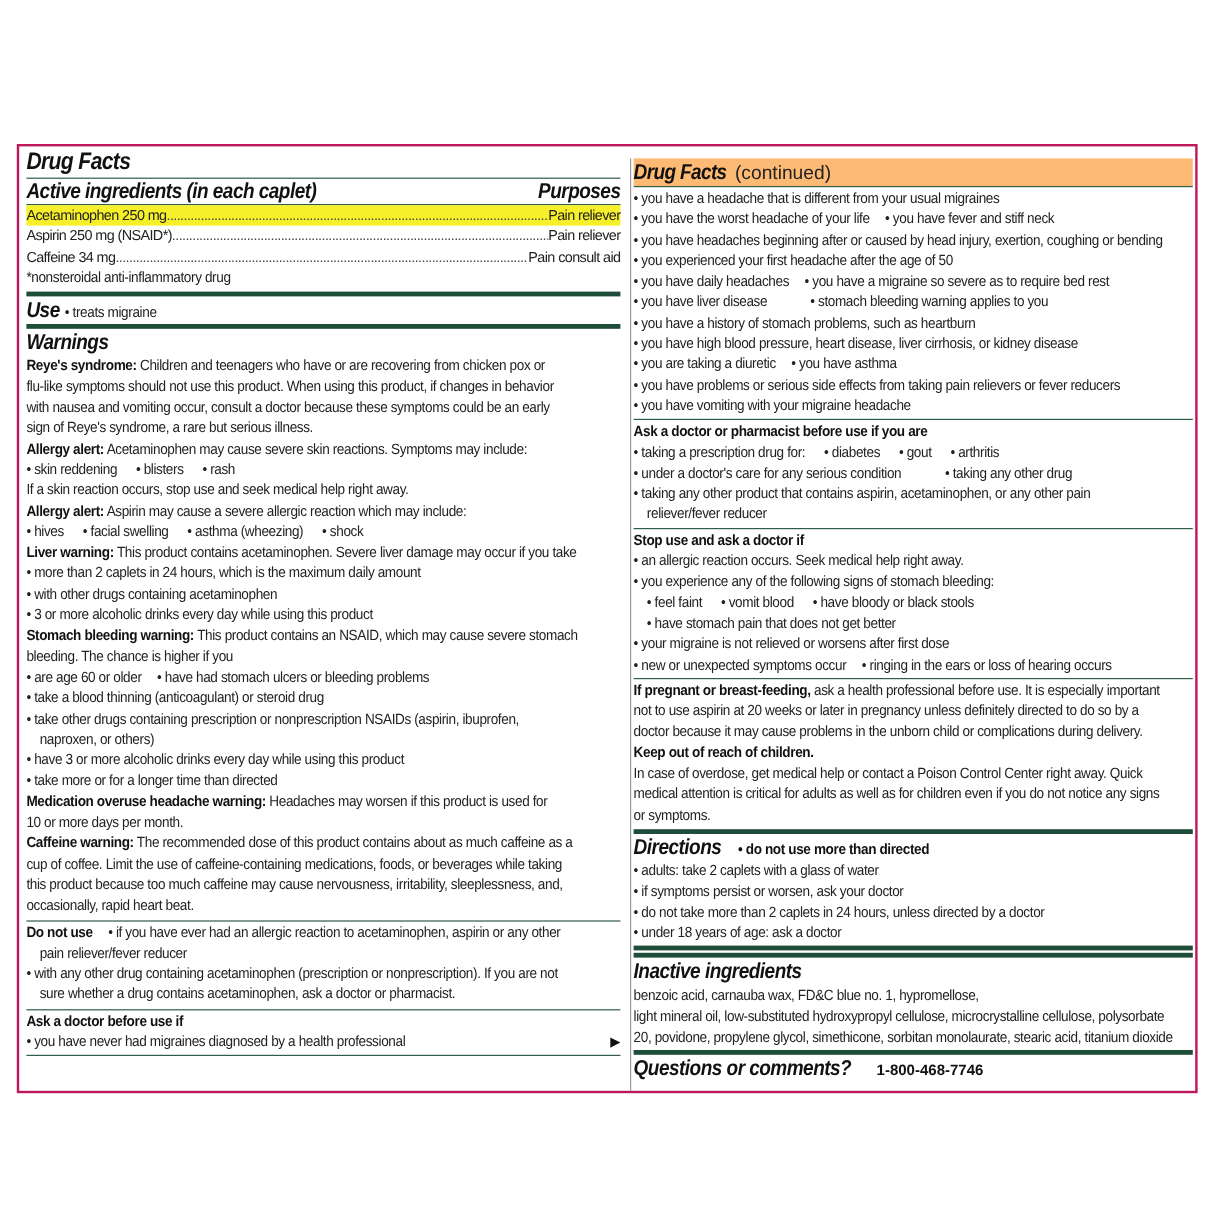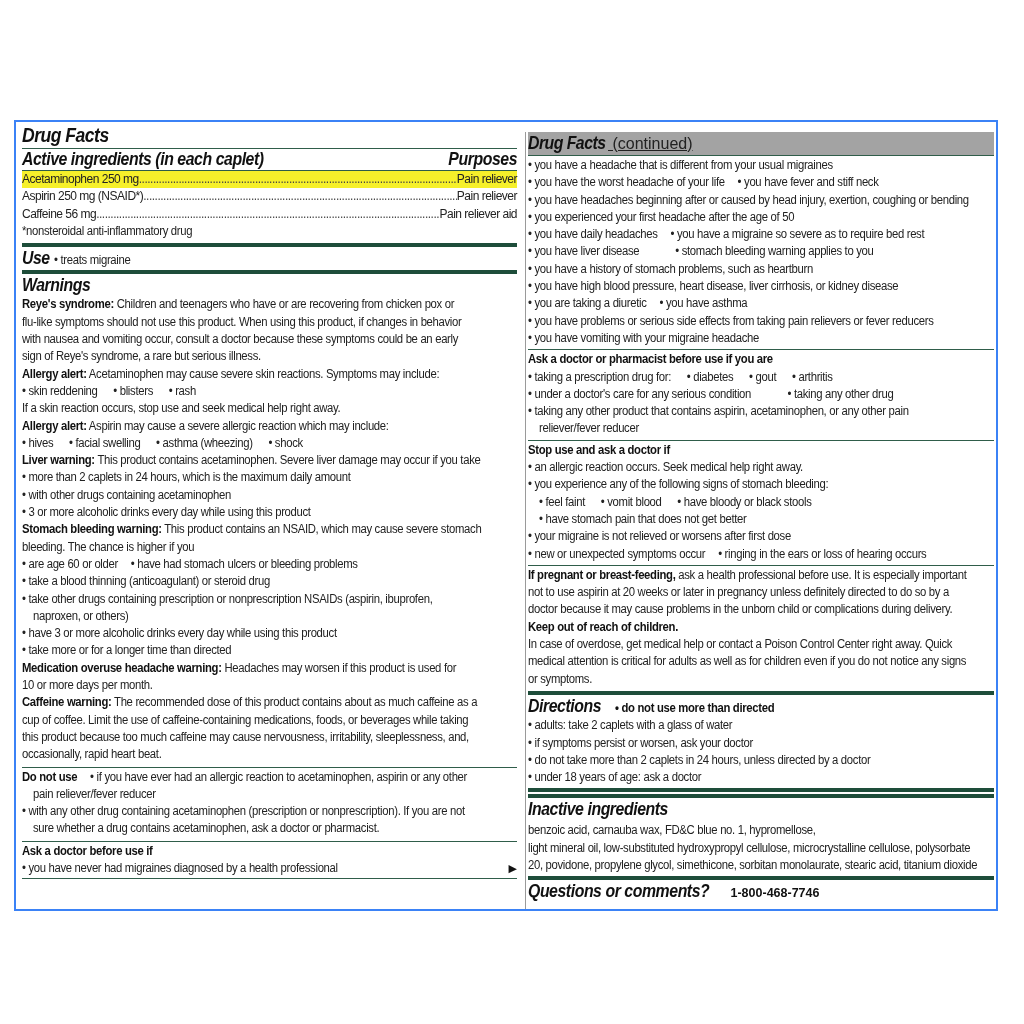--- a/index.html
+++ b/index.html
@@ -1,19 +1,19 @@
 <!DOCTYPE html>
 <html><head>
 <meta charset="utf-8">
 <style>
   html, body { margin:0; padding:0; background:#ffffff; }
   body { width:1024px; height:1024px; position:relative; overflow:hidden;
          font-family:"Liberation Sans", sans-serif; color:#222; }
   .frame { position:absolute; left:14px; top:120px; width:984px; height:791px;
-           border:2px solid #3b82f6; background:#fff; box-sizing:border-box; }
+           border:2px solid #be185d; background:#fff; box-sizing:border-box; }
   .panel { position:absolute; top:0; bottom:0; box-sizing:border-box; }
   .left { left:6px; width:495px; }
   .right { left:509px; width:469px; border-left:1px solid #9a9a9a; padding-left:2px; top:10px; }
   .t-line { font-size:12.3px; line-height:17.3px; letter-spacing:-0.35px; white-space:nowrap;
             transform:scaleX(0.92); transform-origin:left; width:108%; }
   .h-big { font-weight:bold; font-style:italic; font-size:20px; line-height:23px; letter-spacing:-0.6px;
            transform:scaleX(0.88); transform-origin:left; display:inline-block; color:#111; }
   .h-med { font-weight:bold; font-style:italic; font-size:18px; line-height:21px; letter-spacing:-0.5px;
            transform:scaleX(0.88); transform-origin:left; display:inline-block; color:#111; }
   .rule-thin { border-top:1.5px solid #2f5d4a; margin:1px 0; }
@@ -46,23 +46,23 @@
       <span>Acetaminophen 250 mg</span>
         <span class="dots"></span>
         <span>Pain reliever</span>
     </div>
     <div class="t-line row" style="width:100%;transform:none;font-size:12px;letter-spacing:-0.5px;">
       <span>Aspirin 250 mg (NSAID*)</span>
         <span class="dots"></span>
         <span>Pain reliever</span>
     </div>
     <div class="t-line row" style="width:100%;transform:none;font-size:12px;letter-spacing:-0.5px;">
-      <span>Caffeine 56 mg</span>
+      <span>Caffeine 34 mg</span>
         <span class="dots"></span>
-        <span>Pain reliever aid</span>
+        <span>Pain consult aid</span>
     </div>
     <div class="t-line">*nonsteroidal anti-inflammatory drug</div>
     <div class="rule-thick" style="margin-top:3px;"></div>
 
     <div>
       <span class="h-med">Use</span>
       <span class="t-line" style="display:inline-block;width:auto;margin-left:-4px;">• treats migraine</span>
     </div>
     <div class="rule-thick"></div>
 
@@ -125,21 +125,21 @@
       <div class="t-line b">Ask a doctor before use if</div>
       <div class="row" style="font-size:12.3px;line-height:17.3px;">
         <span class="t-line" style="width:auto;">• you have never had migraines diagnosed by a health professional</span>
         <span class="tri">▶</span>
       </div>
     </div>
     <div class="rule-thin"></div>
   </div>
 
   <div class="panel right">
-    <div style="background:#a3a3a3;text-decoration:underline;">
+    <div style="background:#fdba74;">
       <span class="h-big" style="font-size:18px;">Drug Facts</span><span style="font-size:16px;margin-left:-8px;"> (continued)</span>
     </div>
     <div class="rule-thin" style="margin-top:0;"></div>
 
     <div>
       <div class="t-line">• you have a headache that is different from your usual migraines</div>
       <div class="t-line"><span>• you have the worst headache of your life</span><span class="gap"></span><span>• you have fever and stiff neck</span></div>
       <div class="t-line">• you have headaches beginning after or caused by head injury, exertion, coughing or bending</div>
       <div class="t-line">• you experienced your first headache after the age of 50</div>
       <div class="t-line"><span>• you have daily headaches</span><span class="gap"></span><span>• you have a migraine so severe as to require bed rest</span></div>

